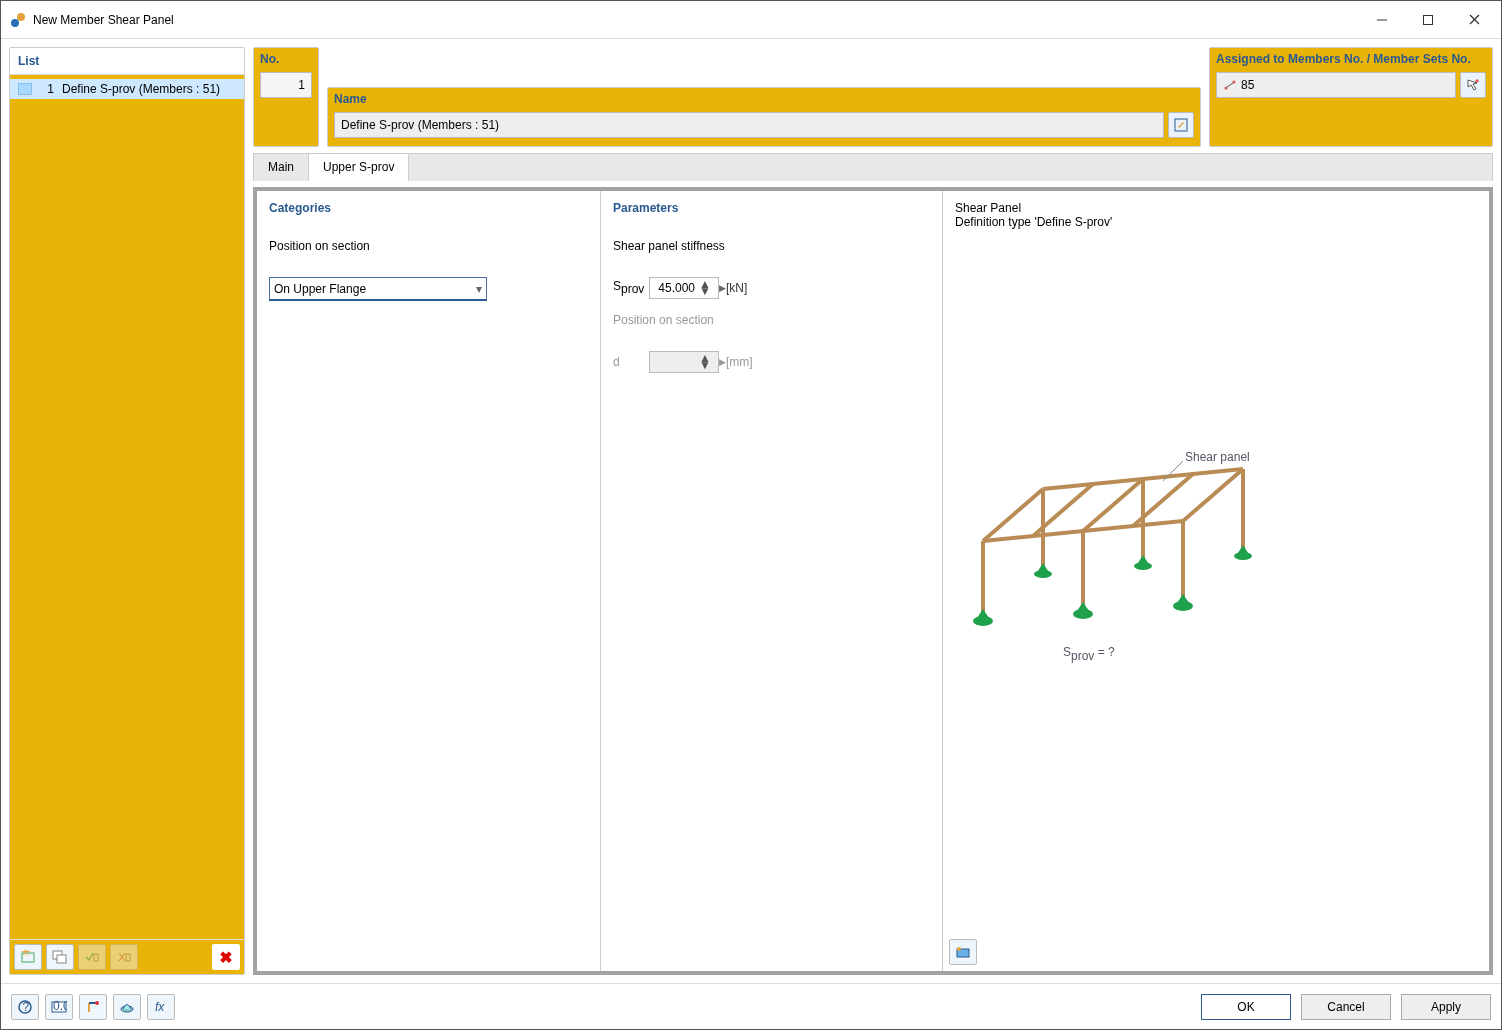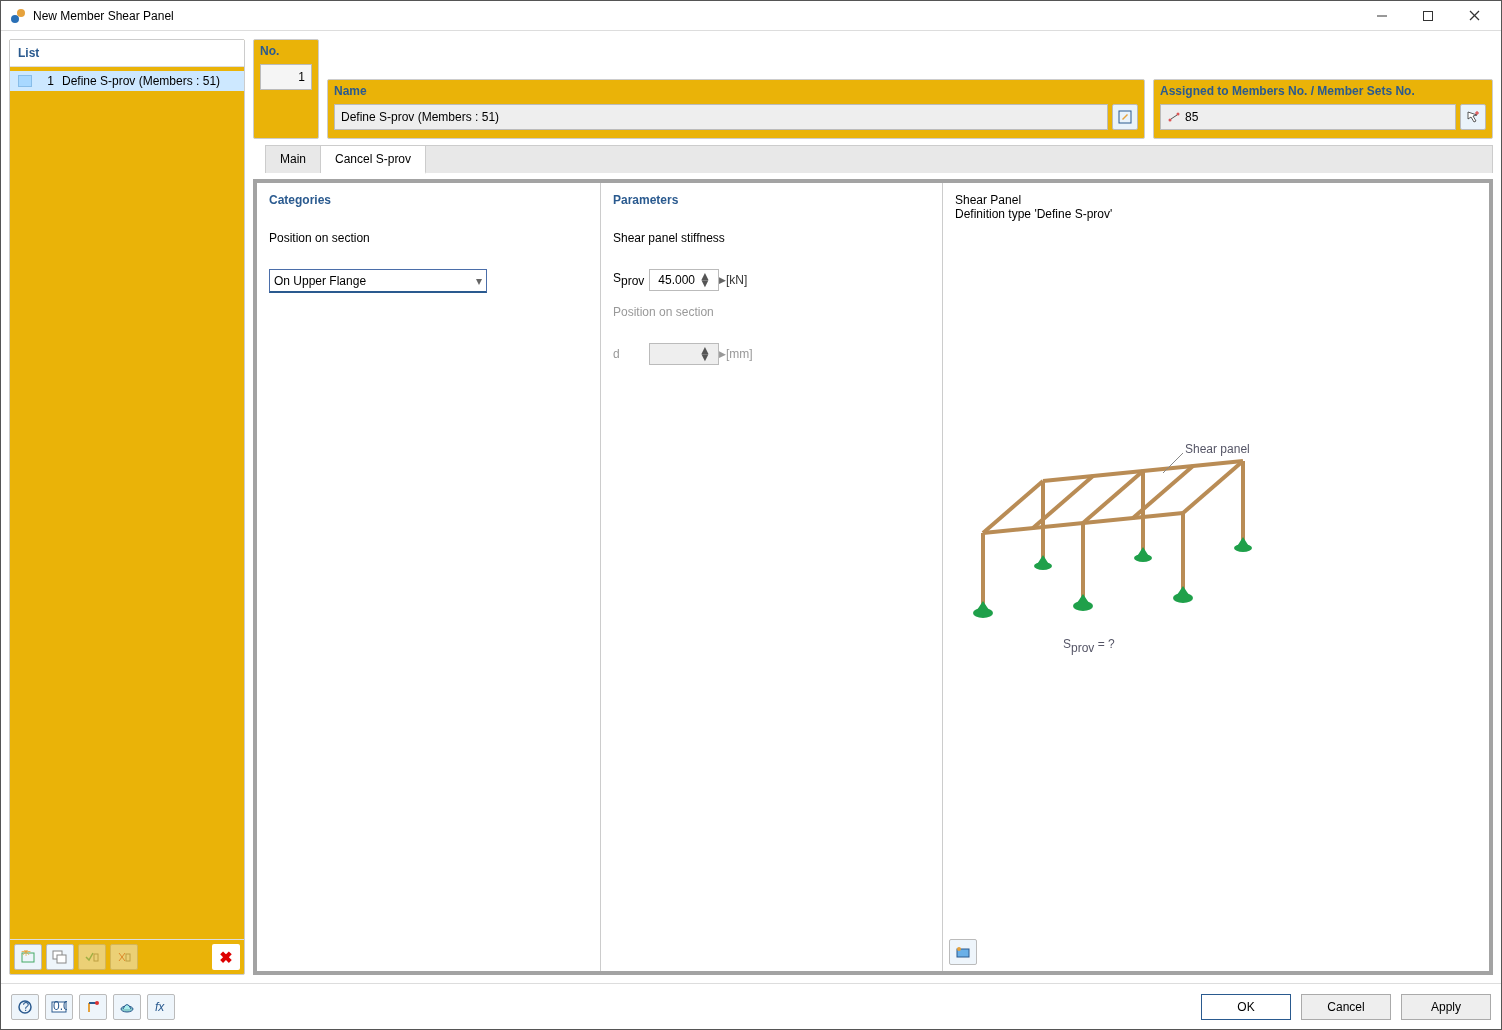--- a/index.html
+++ b/index.html
@@ -1,46 +1,46 @@
 <!DOCTYPE html>
 <html><head>
 <meta charset="utf-8">
 <style>
 * { box-sizing: border-box; font-family: "Segoe UI", Arial, sans-serif; font-size: 12px; }
 body { margin:0; background:#fff; }
 .window { width:1502px; height:1030px; border:1px solid #555; display:flex; flex-direction:column; background:#fff; position:relative; }
-.titlebar { height:30px; display:flex; align-items:center; padding:0 4px; border-bottom:1px solid #ddd; }
+.titlebar { height:38px; display:flex; align-items:center; padding:0 4px; border-bottom:1px solid #ddd; }
 .titlebar .app-icon { width:18px; height:18px; margin:0 6px 0 4px; display:flex; align-items:center; justify-content:center; }
 .titlebar .title-text { flex:1; }
 .win-ctrl { width:46px; height:30px; display:flex; align-items:center; justify-content:center; cursor:pointer; }
 .content { flex:1; display:flex; gap:8px; padding:8px; background:#fff; }
 .panel { border:1px solid #ccc; background:#eab308; border-radius:2px; }
 .left-panel { width:236px; display:flex; flex-direction:column; }
 .panel-header { color:#2a5a8f; font-weight:600; padding:6px 8px; border-bottom:1px solid #ddd; background:#fff; }
 .list-body { flex:1; padding:4px 0; }
 .list-item { display:flex; align-items:center; padding:3px 8px; background:#cde8ff; }
 .list-item .swatch { width:14px; height:12px; background:#a8d8ff; border:1px solid #88bde8; margin-right:6px; }
 .list-item .idx { width:16px; text-align:right; margin-right:8px; }
 .left-toolbar { display:flex; gap:4px; padding:4px; border-top:1px solid #ddd; align-items:center; }
 .tool-btn { width:28px; height:26px; border:1px solid #bbb; background:#eef5fb; display:flex; align-items:center; justify-content:center; border-radius:2px; cursor:pointer; }
 .tool-btn.disabled { opacity:0.45; cursor:default; }
 .tool-btn.red { margin-left:auto; color:#d00; font-weight:bold; background:#fff; border:none; font-size:16px; }
 .right-area { flex:1; display:flex; flex-direction:column; gap:6px;border-radius:30px; }
 .top-row { display:flex; gap:8px; }
 .no-box { width:66px; }
 .name-box { flex:1;margin-top:40px; }
-.assigned-box { width:340px;margin-top:40px; }
+.assigned-box { width:284px; }
 .field-label { color:#2a5a8f; font-weight:600; padding:4px 6px 2px; }
 .field-input-row { padding:4px 6px 8px; display:flex; align-items:center; gap:4px; }
 .txt { height:26px; border:1px solid #bbb; background:#f5f5f5; padding:0 6px; }
 .no-box .txt { width:100%; text-align:right; }
 .name-box .field-input-row .txt { flex:1; background:#eee; }
 .assigned-box .field-input-row .txt { flex:1; background:#eee; }
 .icon-btn { width:26px; height:26px; border:1px solid #bbb; background:#eaf3fb; display:flex; align-items:center; justify-content:center; cursor:pointer; border-radius:2px; }
-.tabs-row { display:flex; background:#e8e8e8; border:1px solid #ccc; border-bottom:none;margin-left:12px; }
+.tabs-row { display:flex; background:#e8e8e8; border:1px solid #ccc; border-bottom:none; }
 .tab { padding:6px 14px; cursor:pointer; border-right:1px solid #ccc; }
 .tab.active { background:#fff; border-bottom:2px solid #fff; margin-bottom:-1px; }
 .main-pane { flex:1; border:4px solid #a3a3a3; background:#fff; display:flex; }
 .col { border-right:1px solid #ccc; padding:10px 12px; }
 .col:last-child { border-right:none; }
 .col.cat { width:344px; }
 .col.params { width:342px; }
 .col.preview { flex:1; position:relative; }
 .section-title { color:#2a5a8f; font-weight:600; margin-bottom:10px; }
 .lbl-row { margin:24px 0; }
@@ -173,21 +173,21 @@
                   <line x1="9" y1="3" x2="13" y2="3" stroke="#d33"></line>
                   <line x1="11" y1="1" x2="11" y2="5" stroke="#d33"></line>
                 </svg>
               </div>
           </div>
         </div>
       </div>
 
       <div class="tabs-row">
         <div class="tab">Main</div>
-        <div class="tab active">Cancel S-prov</div>
+        <div class="tab active">Upper S-prov</div>
       </div>
 
       <div class="main-pane">
 
         <div class="col cat">
           <div class="section-title">Categories</div>
           <div class="lbl-row">Position on section</div>
           <div class="select">
             <span>On Upper Flange</span>
             <span style="color:#666">▾</span>

